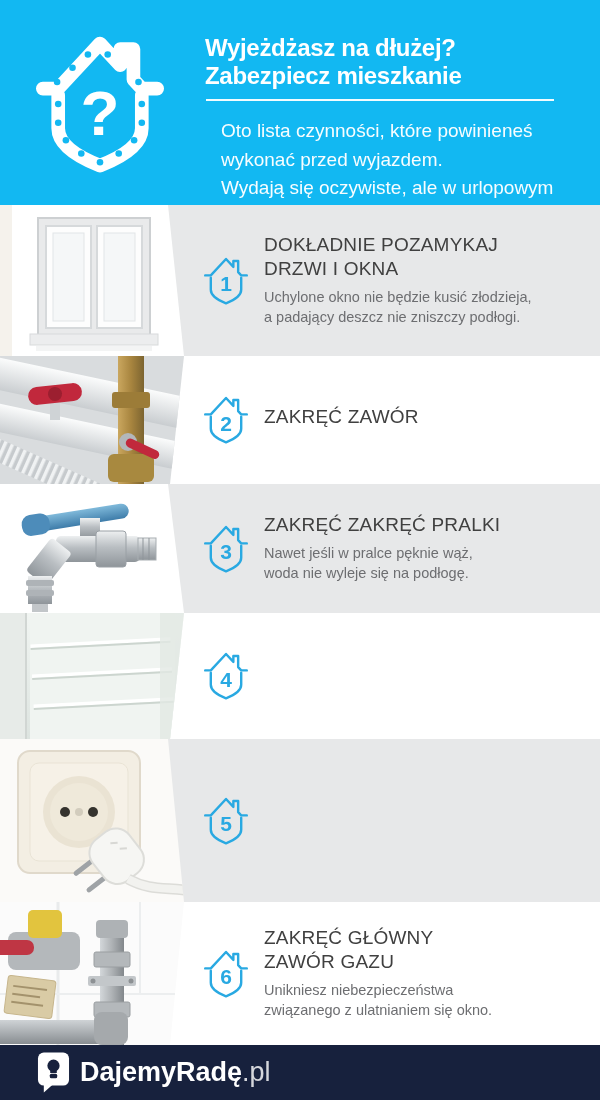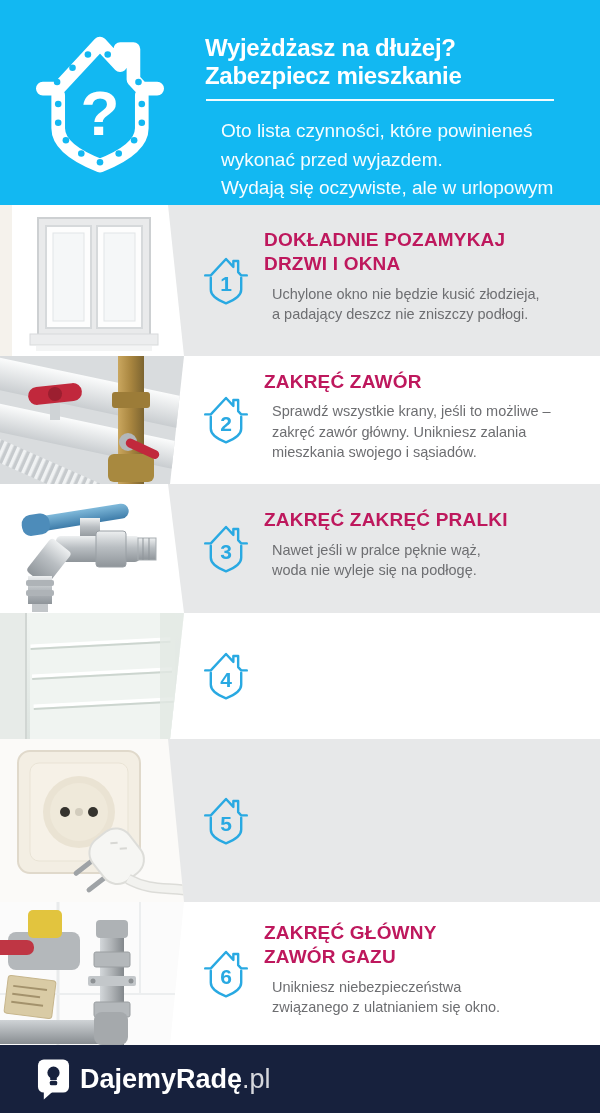--- a/index.html
+++ b/index.html
@@ -25,27 +25,27 @@
   .photo svg{display:block;width:190px;height:100%;}
   .step.slant-a .photo{clip-path:polygon(0 0,168px 0,184px 100%,0 100%);}
   .step.slant-b .photo{clip-path:polygon(0 0,184px 0,170px 100%,0 100%);}
   .content{position:relative;height:100%;margin-left:202px;
            display:flex;align-items:center;gap:14px;padding-right:8px;}
   .badge{position:relative;flex:0 0 48px;width:48px;height:54px;color:#29a9e2;}
   .badge svg{display:block;width:48px;height:54px;}
   .badge-num{position:absolute;left:50%;top:57%;transform:translate(-50%,-50%);
              font-size:21px;font-weight:bold;color:#29a9e2;}
   .texts{max-width:335px;}
-  .step-title{margin:0 0 6px;font-size:19px;font-weight:bold;color:#be185d;
+  .step-title{margin:0 0 6px;font-size:19px;font-weight:normal;color:#404040;
               line-height:1.25;white-space:pre-line;letter-spacing:0.2px;}
-  .step-body{margin:8px;font-size:14.5px;color:#6d6e71;line-height:1.4;
+  .step-body{margin:0;font-size:14.5px;color:#6d6e71;line-height:1.4;
              white-space:pre-line;}
 
   
-  .footer{position:relative;height:68px;background:#17213d;
+  .footer{position:relative;height:55px;background:#17213d;
           display:flex;align-items:center;padding-left:37px;box-sizing:border-box;}
   .brand{display:flex;align-items:center;gap:10px;}
   .brand-text{font-size:27px;color:#fff;line-height:1;}
   .brand-bold{font-weight:bold;}
   .brand-suffix{font-weight:normal;color:rgba(255,255,255,.82);}
 </style>
 </head>
 <body>
 
 <svg width="0" height="0" style="position:absolute">
@@ -180,23 +180,20 @@
     </div>
     <div class="content">
       <div class="badge">
         <svg viewBox="0 0 60 66" stroke-width="3">
             <use href="#house-shape"></use>
           </svg>
         <span class="badge-num">2</span>
       </div>
       <div class="texts">
         <h2 class="step-title">ZAKRĘĆ ZAWÓR</h2>
-        <p class="step-body">Sprawdź wszystkie krany, jeśli to możliwe –
-zakręć zawór główny. Unikniesz zalania
-mieszkania swojego i sąsiadów.</p>
       </div>
     </div>
   </section>
 
   <section class="step gray slant-a" style="height:129px">
     <div class="photo">
       <svg viewBox="0 0 190 129" preserveAspectRatio="none">
         <rect width="190" height="129" fill="#ffffff"></rect>
         <g transform="translate(88,38) rotate(-9)">
           <rect x="-58" y="-13" width="100" height="15" rx="7.5" fill="url(#gBlue)"></rect>

